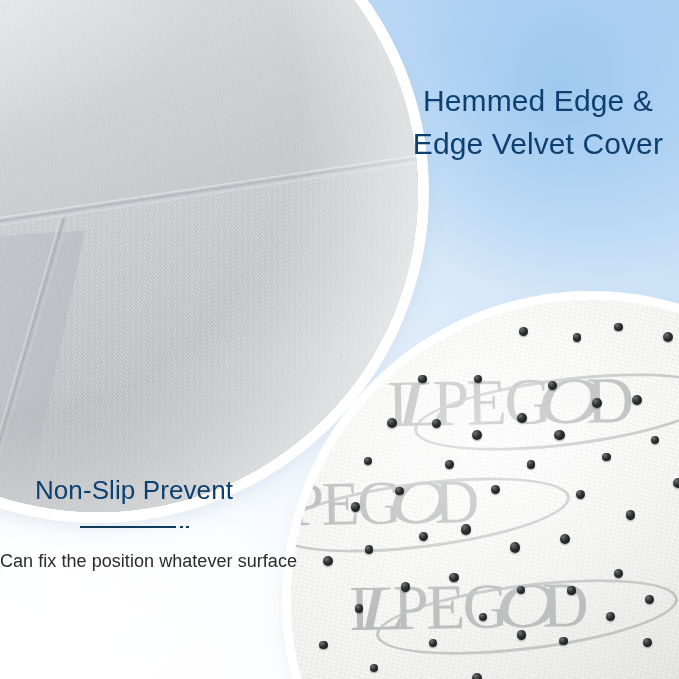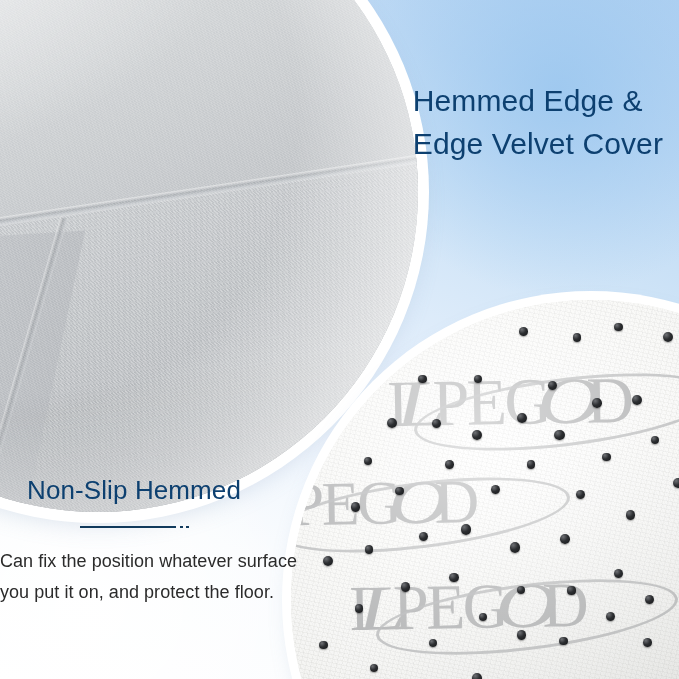--- a/index.html
+++ b/index.html
@@ -197,21 +197,21 @@
     position:absolute;
     border-radius:50%;
     background:radial-gradient(circle at 32% 28%, #6f7175 0%, #2c2e31 45%, #141517 100%);
     box-shadow:0 1px 1.5px rgba(0,0,0,.35);
   }
 
   
   .headline{
     position:absolute;
     right:16px;top:80px;
-    text-align:left;
+    text-align:center;
     color:#0d4070;
     font-size:30px;
     line-height:1.42;
     font-weight:400;
     letter-spacing:.1px;
   }
   .headline .l{display:block;white-space:nowrap;}
 
   .feature{
     position:absolute;
@@ -340,25 +340,24 @@
         <div class="dot" style="width: 9.12619px; height: 9.12619px; left: 140.993px; top: 119.333px;"></div>
       </div>
   </div>
 
   <div class="headline">
     <span class="l">Hemmed Edge &amp;</span>
     <span class="l">Edge Velvet Cover</span>
   </div>
 
   <div class="feature">
-    <div class="feature-title">Non-Slip Hemmed</div>
+    <div class="feature-title">Non-Slip Prevent</div>
     <div class="rule-wrap">
       <span class="rule-line"></span>
       <span class="rule-dot"></span>
       <span class="rule-dot d2"></span>
     </div>
     <div class="feature-body">
       <span>Can fix the position whatever surface</span>
-      <span>you put it on, and protect the floor.</span>
     </div>
   </div>
 
 </div>
 
 </body></html>

